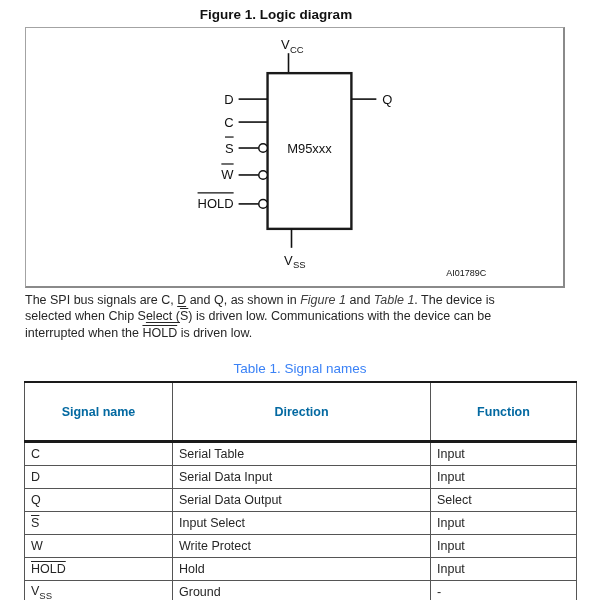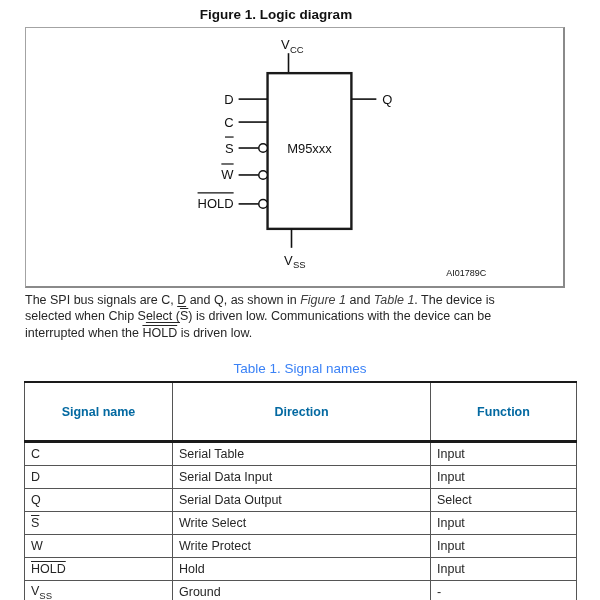--- a/index.html
+++ b/index.html
@@ -117,21 +117,21 @@
           <td>Serial Data Input</td>
           <td>Input</td>
         </tr>
         <tr>
           <td><span>Q</span></td>
           <td>Serial Data Output</td>
           <td>Select</td>
         </tr>
         <tr>
           <td><span class="ovl">S</span></td>
-          <td>Write Select</td>
+          <td>Input Select</td>
           <td>Input</td>
         </tr>
         <tr>
           <td><span>W</span></td>
           <td>Write Protect</td>
           <td>Input</td>
         </tr>
         <tr>
           <td><span class="ovl">HOLD</span></td>
           <td>Hold</td>

